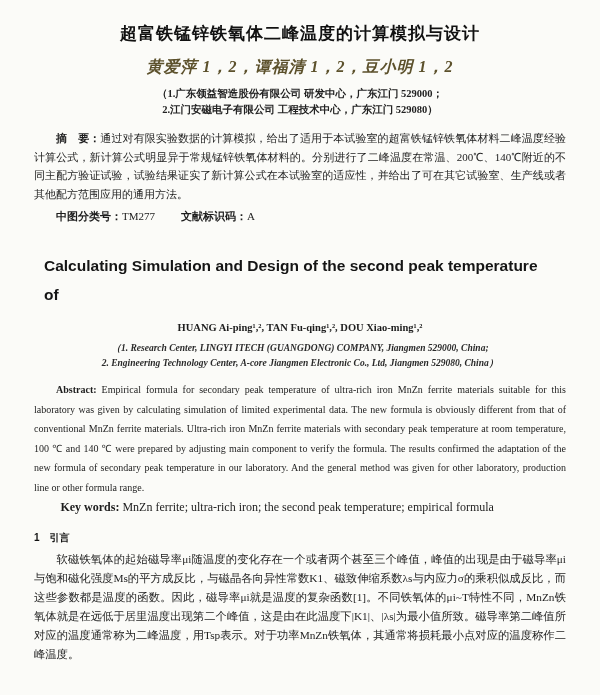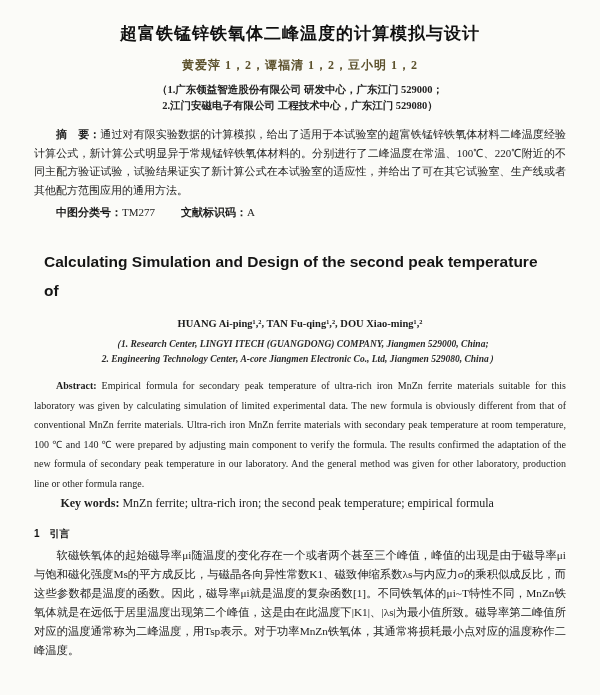--- a/index.html
+++ b/index.html
@@ -9,22 +9,22 @@
     font-family:"Liberation Serif", serif;
   }
   .page { padding:12px 34px 0 34px; }
 
   .title-zh {
     font-family:"Liberation Sans", sans-serif;
     font-weight:bold; font-size:17px; letter-spacing:1px;
     text-align:center; margin:10px 0 12px; color:#111;
   }
   .authors-zh {
-    text-align:center; font-size:12px; font-weight:bold;
-    color:#5c512c; letter-spacing:1px; margin:0 0 8px;
+    text-align:center; font-size:16px; font-weight:bold;
+    color:#5c512c; letter-spacing:1px; margin:0 0 8px;font-style:italic;
   }
   .affil-zh {
     text-align:center; font-size:10.5px; font-weight:bold;
     line-height:16px; color:#222;font-family:Liberation Serif, serif;
   }
   .abstract-zh {
     font-size:11px; line-height:18.5px; text-align:justify;
     text-indent:2em; margin:11px 0 0;
   }
   .keywords-zh {
@@ -70,21 +70,21 @@
 
 <div class="page">
 
   <h1 class="title-zh">超富铁锰锌铁氧体二峰温度的计算模拟与设计</h1>
 
   <div class="authors-zh">黄爱萍 1，2，谭福清 1，2，豆小明 1，2</div>
 
   <div class="affil-zh">（1.广东领益智造股份有限公司 研发中心，广东江门 529000；</div>
   <div class="affil-zh">2.江门安磁电子有限公司 工程技术中心，广东江门 529080）</div>
 
-  <p class="abstract-zh"><span class="label-bold">摘　要：</span><span>通过对有限实验数据的计算模拟，给出了适用于本试验室的超富铁锰锌铁氧体材料二峰温度经验计算公式，新计算公式明显异于常规锰锌铁氧体材料的。分别进行了二峰温度在常温、100℃、220℃附近的不同主配方验证试验，试验结果证实了新计算公式在本试验室的适应性，并给出了可在其它试验室、生产线或者其他配方范围应用的通用方法。</span></p>
+  <p class="abstract-zh"><span class="label-bold">摘　要：</span><span>通过对有限实验数据的计算模拟，给出了适用于本试验室的超富铁锰锌铁氧体材料二峰温度经验计算公式，新计算公式明显异于常规锰锌铁氧体材料的。分别进行了二峰温度在常温、200℃、140℃附近的不同主配方验证试验，试验结果证实了新计算公式在本试验室的适应性，并给出了可在其它试验室、生产线或者其他配方范围应用的通用方法。</span></p>
 
 
   <p class="clc-line"><span class="label-bold">中图分类号：</span><span>TM277</span><span class="clc-gap"></span><span class="label-bold">文献标识码：</span><span>A</span></p>
 
   <h2 class="title-en"><span>Calculating Simulation and Design of the second peak temperature of</span><br></h2>
 
   <div class="authors-en">HUANG Ai-ping¹,², TAN Fu-qing¹,², DOU Xiao-ming¹,²</div>
 
   <div class="affil-en">（1. Research Center, LINGYI ITECH (GUANGDONG) COMPANY, Jiangmen 529000, China;</div>
   <div class="affil-en">2. Engineering Technology Center, A-core Jiangmen Electronic Co., Ltd, Jiangmen 529080, China）</div>

